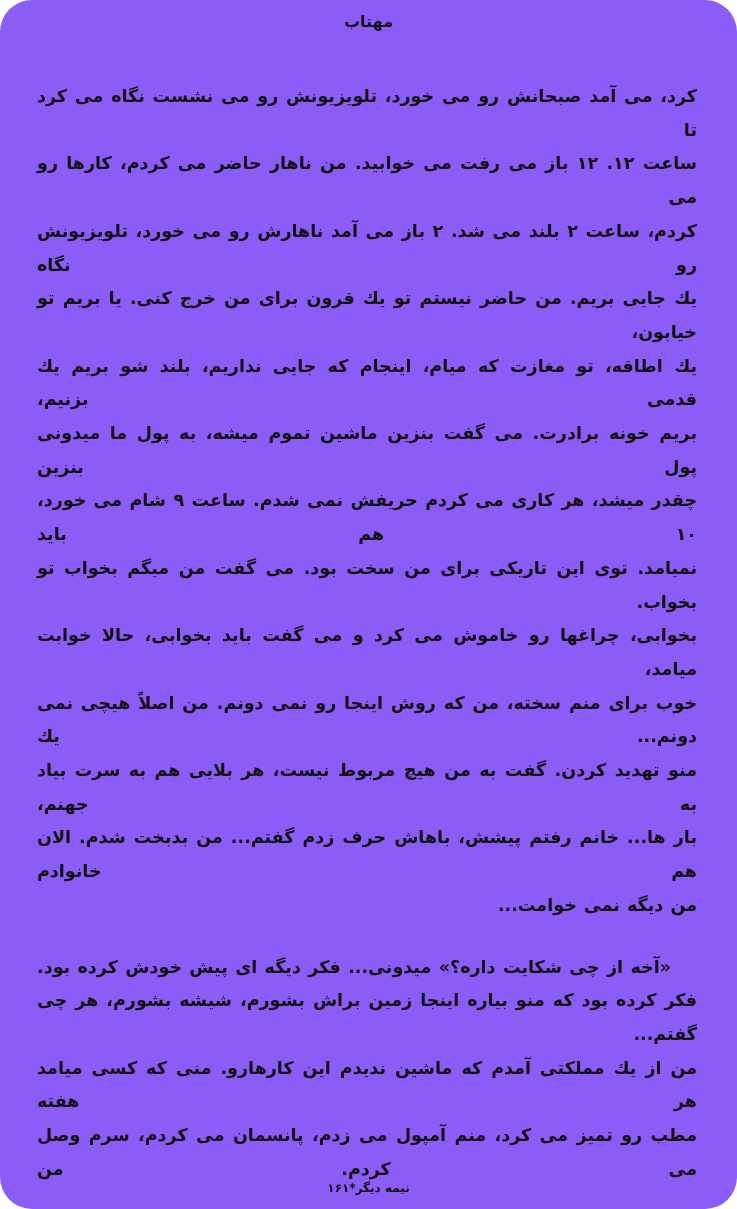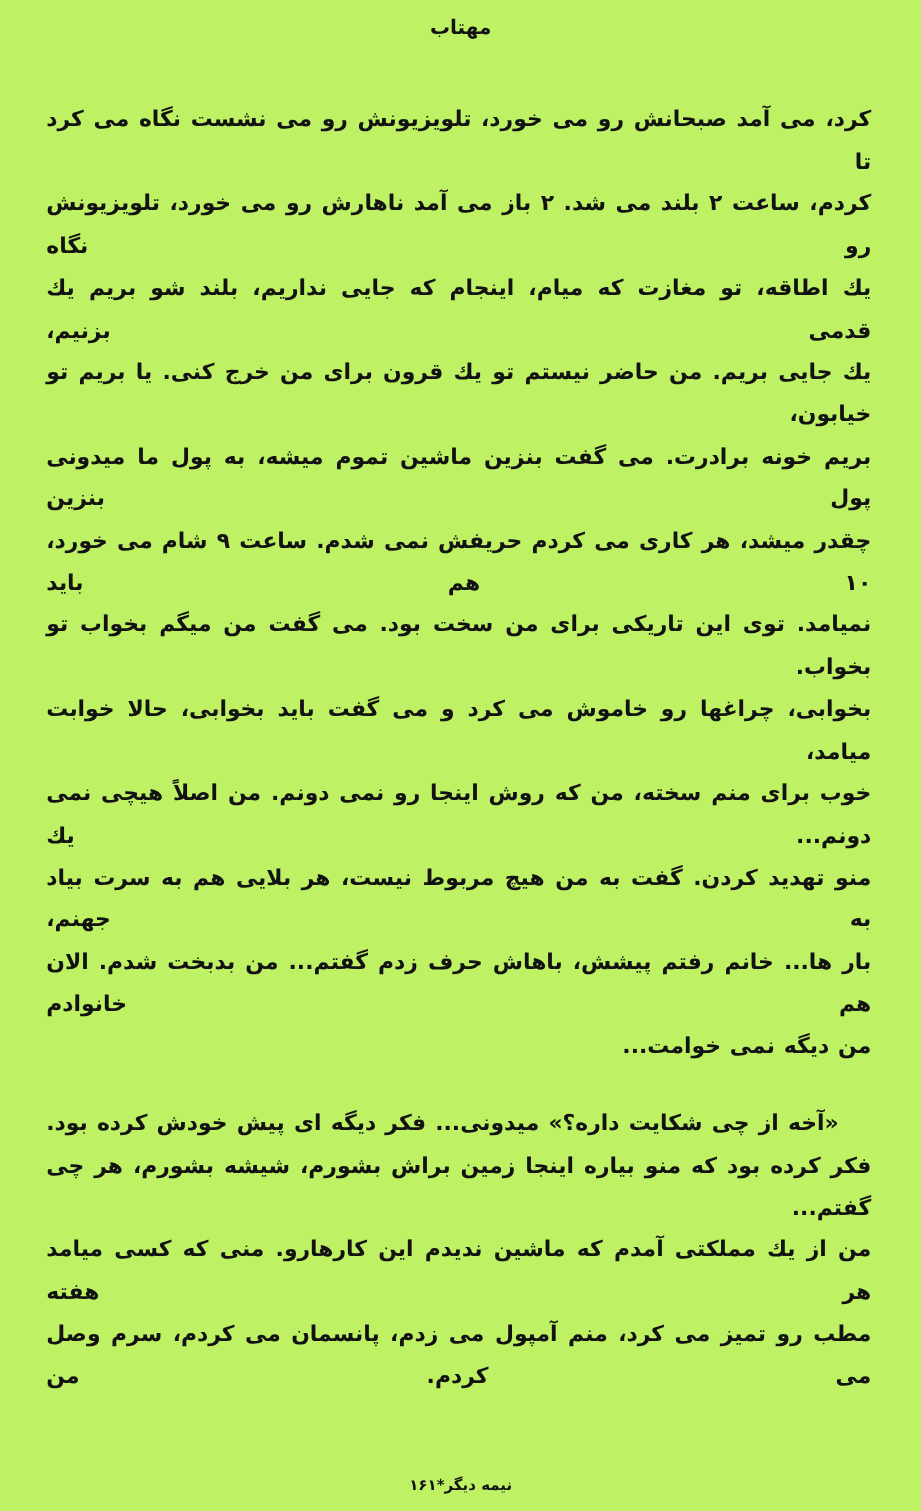--- a/index.html
+++ b/index.html
@@ -57,28 +57,29 @@
     right: 0;
     text-align: center;
     direction: rtl;
     font-size: 12px;
     font-weight: bold;
   }
 </style>
 </head>
 <body>
 
-<div class="page" style="background: #bef264; color: rgb(18, 18, 18);">
+<div class="page" style="background: #8b5cf6; color: rgb(18, 18, 18); border-radius: 32px;">
   <div class="running-head">مهتاب</div>
 
   <div class="text-body" id="text-body">
       <div class="text-line">کرد، می آمد صبحانش رو می خورد، تلویزیونش رو می نشست نگاه می کرد تا</div>
+      <div class="text-line">ساعت ۱۲. ۱۲ باز می رفت می خوابید. من ناهار حاضر می کردم، کارها رو می</div>
       <div class="text-line">کردم، ساعت ۲ بلند می شد. ۲ باز می آمد ناهارش رو می خورد، تلویزیونش رو نگاه</div>
+      <div class="text-line">یك جایی بریم. من حاضر نیستم تو یك قرون برای من خرج کنی. یا بریم تو خیابون،</div>
       <div class="text-line">یك اطاقه، تو مغازت که میام، اینجام که جایی نداریم، بلند شو بریم یك قدمی بزنیم،</div>
-      <div class="text-line">یك جایی بریم. من حاضر نیستم تو یك قرون برای من خرج کنی. یا بریم تو خیابون،</div>
       <div class="text-line">بریم خونه برادرت. می گفت بنزین ماشین تموم میشه، به پول ما میدونی پول بنزین</div>
       <div class="text-line">چقدر میشد، هر کاری می کردم حریفش نمی شدم. ساعت ۹ شام می خورد، ۱۰ هم باید</div>
       <div class="text-line">نمیامد. توی این تاریکی برای من سخت بود. می گفت من میگم بخواب تو بخواب.</div>
       <div class="text-line">بخوابی، چراغها رو خاموش می کرد و می گفت باید بخوابی، حالا خوابت میامد،</div>
       <div class="text-line">خوب برای منم سخته، من که روش اینجا رو نمی دونم. من اصلاً هیچی نمی دونم... یك</div>
       <div class="text-line">منو تهدید کردن. گفت به من هیچ مربوط نیست، هر بلایی هم به سرت بیاد به جهنم،</div>
       <div class="text-line">بار ها... خانم رفتم پیشش، باهاش حرف زدم گفتم... من بدبخت شدم. الان هم خانوادم</div>
       <div class="text-line para-end">من دیگه نمی خوامت...</div>
       <div class="text-line indent">«آخه از چی شکایت داره؟» میدونی... فکر دیگه ای پیش خودش کرده بود.</div>
       <div class="text-line">فکر کرده بود که منو بیاره اینجا زمین براش بشورم، شیشه بشورم، هر چی گفتم...</div>

